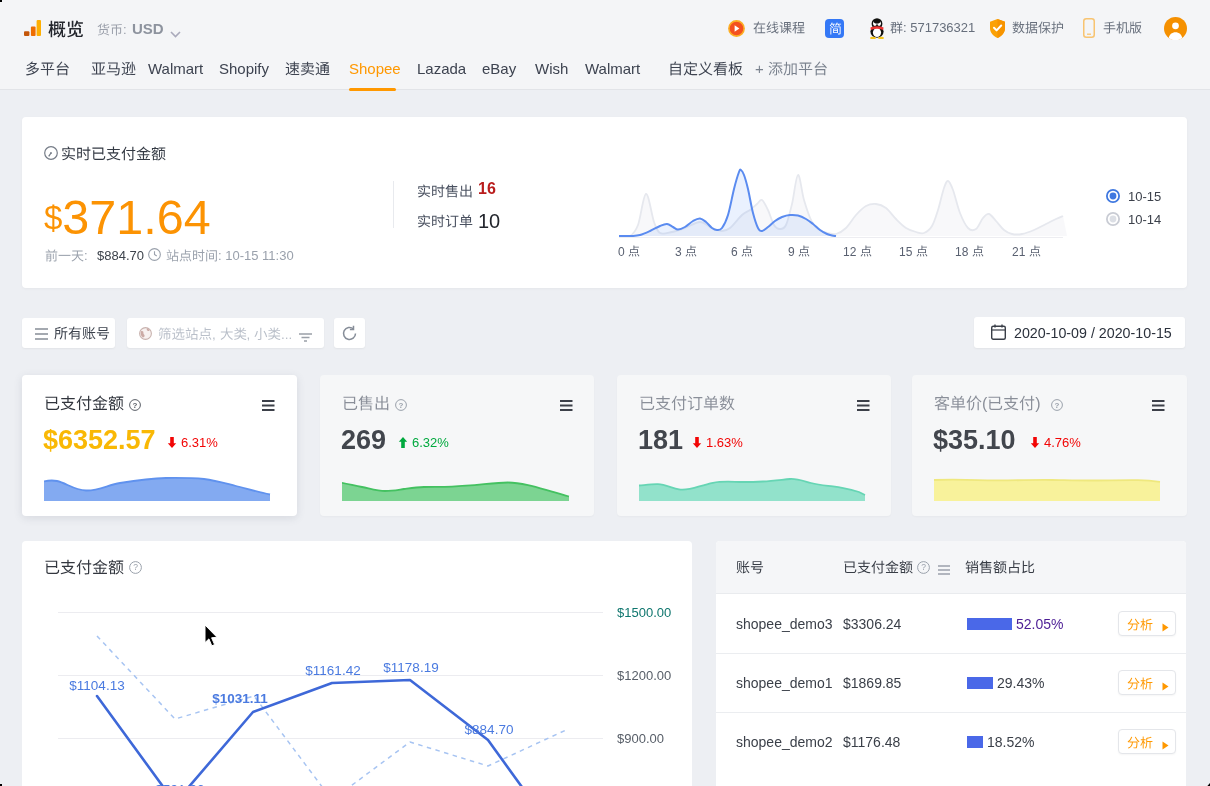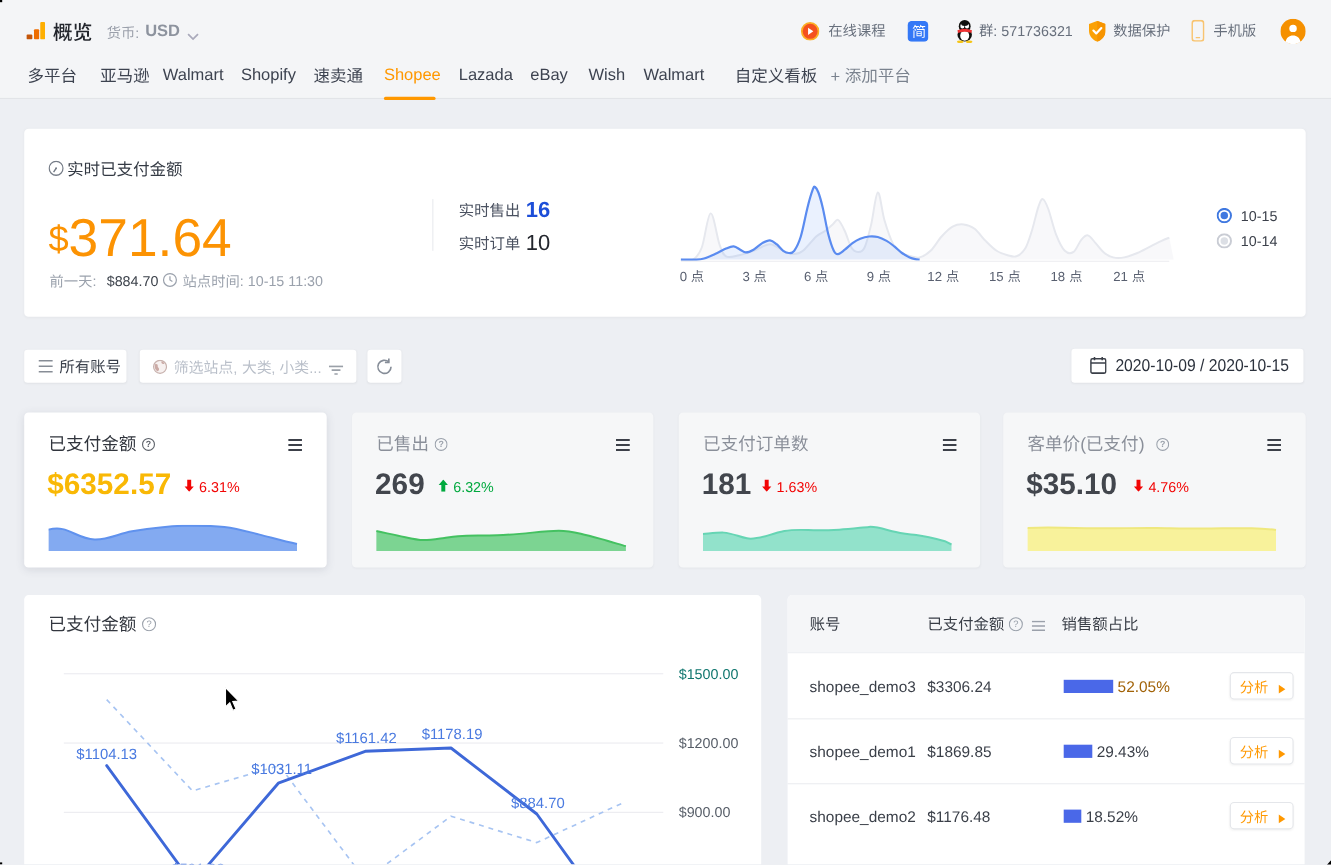--- a/index.html
+++ b/index.html
@@ -149,21 +149,21 @@
       <use href="#g34" x="2000"></use>
       <use href="#g45" x="3000"></use>
     </svg>: 10-15 11:30</div>
 <div class="abs" style="left:393px;top:181px;width:1px;height:47px;background:#e8eaee"></div>
 <div class="abs" style="left:417px;top:184px;font-size:14px;color:#4a5160;font-weight:normal;"><svg class="cjk " width="56.0" height="14" viewBox="0 -880 4000 1000" style="vertical-align:-1.68px">
       <use href="#g33"></use>
       <use href="#g34" x="1000"></use>
       <use href="#g46" x="2000"></use>
       <use href="#g47" x="3000"></use>
     </svg></div>
-<div class="abs" style="left:478px;top:181px;font-size:20px;color:#1d4ed8;font-weight:bold;">16</div>
+<div class="abs" style="left:478px;top:181px;font-size:16px;color:#b91c1c;font-weight:bold;">16</div>
 <div class="abs" style="left:417px;top:214px;font-size:14px;color:#4a5160;font-weight:normal;"><svg class="cjk " width="56.0" height="14" viewBox="0 -880 4000 1000" style="vertical-align:-1.68px">
       <use href="#g33"></use>
       <use href="#g34" x="1000"></use>
       <use href="#g48" x="2000"></use>
       <use href="#g49" x="3000"></use>
     </svg></div>
 <div class="abs" style="left:478px;top:211px;font-size:20px;color:#23262d;font-weight:normal;">10</div>
 <div class="abs" style="left:612px;top:158px"><svg width="456" height="80" viewBox="0 0 456 80">
 <path d="M7 78 C8.8 78.0 14.8 79.8 18.0 78.0 C21.2 76.2 23.3 74.0 26.0 67.0 C28.7 60.0 31.3 36.5 34.0 36.0 C36.7 35.5 39.7 57.5 42.0 64.0 C44.3 70.5 45.0 73.3 48.0 75.0 C51.0 76.7 55.8 74.8 60.0 74.0 C64.2 73.2 68.3 71.7 73.0 70.0 C77.7 68.3 83.5 64.0 88.0 64.0 C92.5 64.0 96.3 68.5 100.0 70.0 C103.7 71.5 107.0 73.0 110.0 73.0 C113.0 73.0 114.7 72.7 118.0 70.0 C121.3 67.3 126.7 60.0 130.0 57.0 C133.3 54.0 135.5 53.8 138.0 52.0 C140.5 50.2 143.0 47.7 145.0 46.0 C147.0 44.3 148.2 41.0 150.0 42.0 C151.8 43.0 154.0 47.8 156.0 52.0 C158.0 56.2 160.0 63.8 162.0 67.0 C164.0 70.2 166.0 71.0 168.0 71.0 C170.0 71.0 172.0 71.2 174.0 67.0 C176.0 62.8 178.0 54.3 180.0 46.0 C182.0 37.7 184.0 17.7 186.0 17.0 C188.0 16.3 189.7 34.2 192.0 42.0 C194.3 49.8 197.3 59.0 200.0 64.0 C202.7 69.0 205.3 70.2 208.0 72.0 C210.7 73.8 213.3 74.3 216.0 75.0 C218.7 75.7 221.0 76.8 224.0 76.0 C227.0 75.2 230.7 73.2 234.0 70.0 C237.3 66.8 240.7 60.7 244.0 57.0 C247.3 53.3 250.7 49.8 254.0 48.0 C257.3 46.2 260.7 45.7 264.0 46.0 C267.3 46.3 270.7 47.5 274.0 50.0 C277.3 52.5 280.7 57.7 284.0 61.0 C287.3 64.3 290.7 67.8 294.0 70.0 C297.3 72.2 301.0 73.2 304.0 74.0 C307.0 74.8 309.3 76.0 312.0 75.0 C314.7 74.0 317.7 71.8 320.0 68.0 C322.3 64.2 324.0 58.3 326.0 52.0 C328.0 45.7 330.3 34.8 332.0 30.0 C333.7 25.2 334.5 22.7 336.0 23.0 C337.5 23.3 339.0 26.7 341.0 32.0 C343.0 37.3 345.5 48.7 348.0 55.0 C350.5 61.3 353.3 67.3 356.0 70.0 C358.7 72.7 361.5 72.7 364.0 71.0 C366.5 69.3 368.8 62.5 371.0 60.0 C373.2 57.5 374.8 55.5 377.0 56.0 C379.2 56.5 381.5 60.3 384.0 63.0 C386.5 65.7 389.3 69.8 392.0 72.0 C394.7 74.2 397.0 75.3 400.0 76.0 C403.0 76.7 406.3 76.7 410.0 76.0 C413.7 75.3 418.0 73.7 422.0 72.0 C426.0 70.3 430.3 67.8 434.0 66.0 C437.7 64.2 441.2 62.3 444.0 61.0 C446.8 59.7 449.8 58.5 451.0 58.0 L455 78 L7 78 Z" fill="rgba(120,130,160,0.055)"></path>
 <path d="M7 78 C8.8 78.0 14.8 79.8 18.0 78.0 C21.2 76.2 23.3 74.0 26.0 67.0 C28.7 60.0 31.3 36.5 34.0 36.0 C36.7 35.5 39.7 57.5 42.0 64.0 C44.3 70.5 45.0 73.3 48.0 75.0 C51.0 76.7 55.8 74.8 60.0 74.0 C64.2 73.2 68.3 71.7 73.0 70.0 C77.7 68.3 83.5 64.0 88.0 64.0 C92.5 64.0 96.3 68.5 100.0 70.0 C103.7 71.5 107.0 73.0 110.0 73.0 C113.0 73.0 114.7 72.7 118.0 70.0 C121.3 67.3 126.7 60.0 130.0 57.0 C133.3 54.0 135.5 53.8 138.0 52.0 C140.5 50.2 143.0 47.7 145.0 46.0 C147.0 44.3 148.2 41.0 150.0 42.0 C151.8 43.0 154.0 47.8 156.0 52.0 C158.0 56.2 160.0 63.8 162.0 67.0 C164.0 70.2 166.0 71.0 168.0 71.0 C170.0 71.0 172.0 71.2 174.0 67.0 C176.0 62.8 178.0 54.3 180.0 46.0 C182.0 37.7 184.0 17.7 186.0 17.0 C188.0 16.3 189.7 34.2 192.0 42.0 C194.3 49.8 197.3 59.0 200.0 64.0 C202.7 69.0 205.3 70.2 208.0 72.0 C210.7 73.8 213.3 74.3 216.0 75.0 C218.7 75.7 221.0 76.8 224.0 76.0 C227.0 75.2 230.7 73.2 234.0 70.0 C237.3 66.8 240.7 60.7 244.0 57.0 C247.3 53.3 250.7 49.8 254.0 48.0 C257.3 46.2 260.7 45.7 264.0 46.0 C267.3 46.3 270.7 47.5 274.0 50.0 C277.3 52.5 280.7 57.7 284.0 61.0 C287.3 64.3 290.7 67.8 294.0 70.0 C297.3 72.2 301.0 73.2 304.0 74.0 C307.0 74.8 309.3 76.0 312.0 75.0 C314.7 74.0 317.7 71.8 320.0 68.0 C322.3 64.2 324.0 58.3 326.0 52.0 C328.0 45.7 330.3 34.8 332.0 30.0 C333.7 25.2 334.5 22.7 336.0 23.0 C337.5 23.3 339.0 26.7 341.0 32.0 C343.0 37.3 345.5 48.7 348.0 55.0 C350.5 61.3 353.3 67.3 356.0 70.0 C358.7 72.7 361.5 72.7 364.0 71.0 C366.5 69.3 368.8 62.5 371.0 60.0 C373.2 57.5 374.8 55.5 377.0 56.0 C379.2 56.5 381.5 60.3 384.0 63.0 C386.5 65.7 389.3 69.8 392.0 72.0 C394.7 74.2 397.0 75.3 400.0 76.0 C403.0 76.7 406.3 76.7 410.0 76.0 C413.7 75.3 418.0 73.7 422.0 72.0 C426.0 70.3 430.3 67.8 434.0 66.0 C437.7 64.2 441.2 62.3 444.0 61.0 C446.8 59.7 449.8 58.5 451.0 58.0" fill="none" stroke="#e6e8ee" stroke-width="1.8"></path>
@@ -358,21 +358,21 @@
 <div class="abs" style="left:58px;top:738px;width:545px;height:1px;background:#ececf0"></div>
 <div class="abs" style="left:617px;top:606px;font-size:13px;color:#0f766e;font-weight:normal;">$1500.00</div>
 <div class="abs" style="left:617px;top:669px;font-size:13px;color:#575e68;font-weight:normal;">$1200.00</div>
 <div class="abs" style="left:617px;top:732px;font-size:13px;color:#575e68;font-weight:normal;">$900.00</div>
 <div class="abs" style="left:40px;top:600px"><svg width="640" height="186" viewBox="0 0 640 186">
 <path d="M57 36 L135 119 L214 96 L292 200 L370 142 L448 166 L526 130" fill="none" stroke="#a7c4f2" stroke-width="1.5" stroke-dasharray="4.5 4.5" stroke-linejoin="round"></path>
 <path d="M57 96 L135 203 L213 112 L292 83 L370 80 L448 140 L526 248" fill="none" stroke="#3e68d8" stroke-width="2.6" stroke-linejoin="round" stroke-linecap="round"></path>
 </svg></div>
 <div class="abs" style="left:97px;top:685.5px;font-size:13.5px;color:#4a7ae0;font-weight:normal;transform:translate(-50%,-50%)">$1104.13</div>
 <div class="abs" style="left:180px;top:790px;font-size:13.5px;color:#4a7ae0;font-weight:normal;transform:translate(-50%,-50%)">$591.92</div>
-<div class="abs" style="left:256px;top:698.5px;font-size:13.5px;color:#4a7ae0;font-weight:normal;transform:translate(-50%,-50%)">$1031.11</div>
+<div class="abs" style="left:240px;top:698.5px;font-size:13.5px;color:#4a7ae0;font-weight:bold;transform:translate(-50%,-50%)">$1031.11</div>
 <div class="abs" style="left:333px;top:671px;font-size:13.5px;color:#4a7ae0;font-weight:normal;transform:translate(-50%,-50%)">$1161.42</div>
 <div class="abs" style="left:411px;top:667.5px;font-size:13.5px;color:#4a7ae0;font-weight:normal;transform:translate(-50%,-50%)">$1178.19</div>
 <div class="abs" style="left:489px;top:730px;font-size:13.5px;color:#4a7ae0;font-weight:normal;transform:translate(-50%,-50%)">$884.70</div>
 <div class="abs" style="left:204px;top:625px"><svg width="14" height="22" viewBox="0 0 14 22">
 <path d="M1 0l12 12.3-5.4 0.5 3 6.8-2.8 1.2-2.9-6.9-3.9 3.7z" fill="#000" stroke="#fff" stroke-width="1"></path>
     </svg></div>
 <div class="card" style="left:716px;top:541px;width:470px;height:245px;border-radius:4px 4px 0 0"></div>
 <div class="abs" style="left:716px;top:541px;width:470px;height:53px;background:#f5f6f8;border-radius:4px 4px 0 0;border-bottom:1px solid #e9ebee"></div>
 <div class="abs" style="left:736px;top:560px;font-size:14px;color:#383d46;font-weight:normal;"><svg class="cjk " width="28.0" height="14" viewBox="0 -880 2000 1000" style="vertical-align:-1.68px">
       <use href="#g52"></use>
@@ -395,21 +395,21 @@
 <div class="abs" style="left:965px;top:560px;font-size:14px;color:#383d46;font-weight:normal;"><svg class="cjk " width="70.0" height="14" viewBox="0 -880 5000 1000" style="vertical-align:-1.68px">
       <use href="#g61"></use>
       <use href="#g46" x="1000"></use>
       <use href="#g39" x="2000"></use>
       <use href="#g62" x="3000"></use>
       <use href="#g63" x="4000"></use>
     </svg></div>
 <div class="abs" style="left:736px;top:616.5px;font-size:14px;color:#3a3f48;font-weight:normal;">shopee_demo3</div>
 <div class="abs" style="left:843px;top:616.5px;font-size:14px;color:#3a3f48;font-weight:normal;">$3306.24</div>
 <div class="abs" style="left:967px;top:617.5px;width:45px;height:12px;background:#4a68e8"></div>
-<div class="abs" style="left:1016px;top:616.5px;font-size:14px;color:#a16207;font-weight:normal;">52.05%</div>
+<div class="abs" style="left:1016px;top:616.5px;font-size:14px;color:#4c1d95;font-weight:normal;">52.05%</div>
 <div class="abs" style="left:1118px;top:611.0px;width:58px;height:25px;background:#fff;border:1px solid #e4e6ea;border-radius:4px;box-shadow:0 1px 2px rgba(0,0,0,0.04)"></div>
 <div class="abs" style="left:1127px;top:617.5px;font-size:13px;color:#ff9800;font-weight:normal;"><svg class="cjk " width="26.0" height="13" viewBox="0 -880 2000 1000" style="vertical-align:-1.56px">
       <use href="#g64"></use>
       <use href="#g65" x="1000"></use>
     </svg></div>
 <div class="abs" style="left:1162px;top:619.0px"><svg width="7" height="9" viewBox="0 0 7 9">
       <path d="M0.5 0.5L6.5 4.5L0.5 8.5Z" fill="#ff9800"></path>
     </svg></div>
 <div class="abs" style="left:716px;top:653.0px;width:470px;height:1px;background:#ebedf0"></div>
 <div class="abs" style="left:736px;top:675.5px;font-size:14px;color:#3a3f48;font-weight:normal;">shopee_demo1</div>

